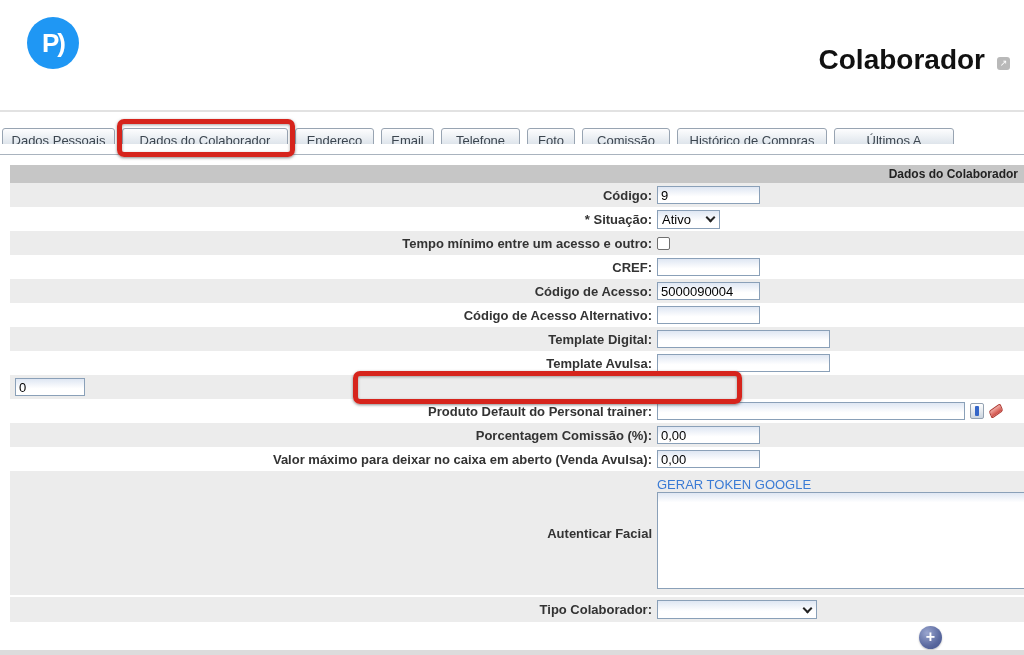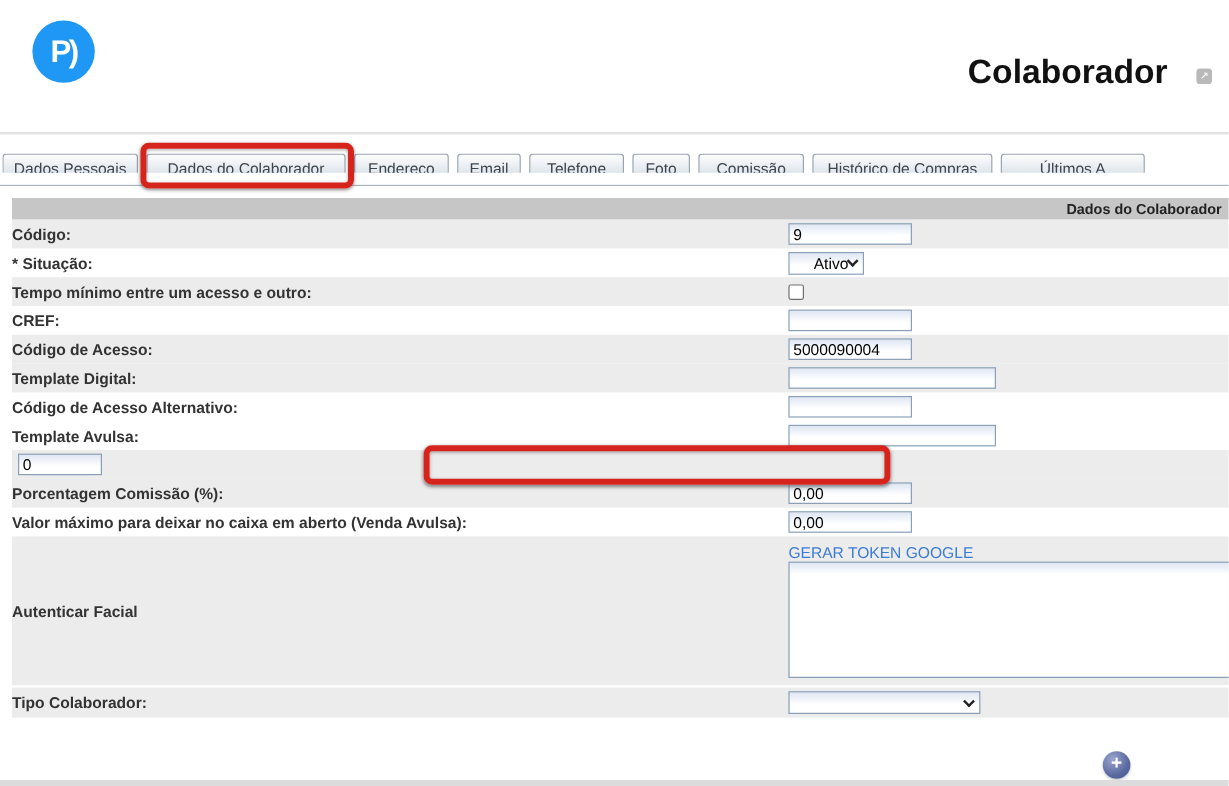--- a/index.html
+++ b/index.html
@@ -3,50 +3,50 @@
 <meta charset="utf-8">
 <style>
   * { box-sizing: border-box; margin: 0; padding: 0; }
   html,body { width:1024px; height:655px; background:#fff; font-family:"Liberation Sans", sans-serif; }
   .page { position:relative; width:1024px; height:655px; overflow:hidden; background:#fff; }
 
   
   .logo { position:absolute; left:27px; top:17px; width:52px; height:52px; border-radius:50%;
           background:#1f97f4; color:#fff; display:flex; align-items:center; justify-content:center;
           font-weight:bold; font-size:26px; letter-spacing:-2px; }
-  .title-wrap { position:absolute; top:44px; right:14px; display:flex; align-items:center; gap:24px; }
+  .title-wrap { position:absolute; top:44px; right:14px; display:flex; align-items:center; gap:12px; }
   .page-title { font-size:28px; font-weight:bold; color:#111; }
   .popout { width:13px; height:13px; background:#b9b9b9; border-radius:3px; color:#fff;
             font-size:9px; line-height:13px; text-align:center; margin-top:6px; }
   .top-divider { position:absolute; left:0; top:110px; width:1024px; height:2px; background:#e2e2e2; }
 
   
   .tabs { position:absolute; left:2px; top:128px; width:1022px; height:16px; display:flex; gap:7px; overflow:hidden; }
   .tab { flex:0 0 auto; height:26px; line-height:24px; text-align:center; font-size:13px; color:#3c4650;
          background:linear-gradient(#fdfdfe, #e2e8ee 55%, #c7d0d9); border:1px solid #98a4b2;
          border-radius:3px 3px 0 0; white-space:nowrap; overflow:hidden; cursor:pointer; }
   .tabbar-line { position:absolute; left:0; top:154px; width:1024px; height:1px; background:#a9b3be; }
 
   
   .form { position:absolute; left:10px; top:165px; width:1014px; }
   .sec-head { height:18px; background:#c6c6c6; font-size:12px; font-weight:bold; color:#222;
               text-align:right; line-height:18px; padding-right:6px; }
   .row { display:flex; height:24px; align-items:center; }
   .row.gray { background:#ececec; }
   .row.tall { height:124px; align-items:center; }
   .row.gap-top { margin-top:2px; height:25px; }
-  .lbl { width:642px; font-size:13px; font-weight:bold; color:#333; flex:0 0 auto; }
+  .lbl { width:642px; text-align:right; font-size:13px; font-weight:bold; color:#333; flex:0 0 auto; }
   .ctl { padding-left:5px; display:flex; align-items:center; gap:5px; flex:1 1 auto; }
 
   .inp { height:18px; border:1px solid #8aa0b8; background:linear-gradient(#dfe7f3, #ffffff 60%);
          font-family:"Liberation Sans", sans-serif; font-size:13px; color:#000; padding:0 3px; }
   .w103 { width:103px; } .w70 { width:70px; } .w173 { width:173px; } .w308 { width:308px; }
 
   .fakesel { height:19px; border:1px solid #8aa0b8; background:linear-gradient(#dfe7f3, #ffffff 60%);
-             display:flex; align-items:center; justify-content:flex-end; padding:0 5px 0 4px;
+             display:flex; align-items:center; justify-content:space-between; padding:0 5px 0 4px;
              font-size:13px; color:#000; cursor:pointer; }
   .chev { width:7px; height:7px; border-right:2px solid #222; border-bottom:2px solid #222;
           transform:rotate(45deg); margin-top:-3px; flex:0 0 auto; }
   .checkbox { width:13px; height:13px; border:1px solid #6f6f6f; border-radius:2px; background:#fff; cursor:pointer; }
 
   .google-col { display:flex; flex-direction:column; }
   .link { color:#3a7bd5; font-size:13px; text-decoration:none; cursor:pointer; }
   .txtarea { width:372px; height:97px; border:1px solid #8aa0b8;
              background:linear-gradient(#dfe7f3, #ffffff 10%); resize:none; }
 
@@ -130,47 +130,57 @@
         </div>
     </div>
 
     <div class="row gray">
       <div class="lbl">Código de Acesso:</div>
       <div class="ctl">
           <input class="inp w103" value="5000090004" style="">
         </div>
     </div>
 
+    <div class="row">
+      <div class="lbl">Código de Acesso Alternativo:</div>
+      <div class="ctl">
+          <input class="inp w103" value="" style="">
+        </div>
+    </div>
+
     <div class="row gray">
       <div class="lbl">Template Digital:</div>
       <div class="ctl">
           <input class="inp w173" value="" style="">
         </div>
     </div>
 
     <div class="row">
-      <div class="lbl">Código de Acesso Alternativo:</div>
-      <div class="ctl">
-          <input class="inp w103" value="" style="">
-        </div>
-    </div>
-
-    <div class="row">
       <div class="lbl">Template Avulsa:</div>
       <div class="ctl">
           <input class="inp w173" value="" style="">
         </div>
     </div>
 
     <div class="row gray">
       <div class="ctl">
           <input class="inp w70" value="0" style="">
         </div>
     </div>
 
+    <div class="row">
+      <div class="lbl">Produto Default do Personal trainer:</div>
+      <div class="ctl">
+        <input class="inp w308" value="" style="">
+        <span class="lookup-btn">
+            <span class="lookup-bar"></span>
+          </span>
+        <span class="eraser"></span>
+      </div>
+    </div>
 
     <div class="row gray">
       <div class="lbl">Porcentagem Comissão (%):</div>
       <div class="ctl">
           <input class="inp w103" value="0,00" style="">
         </div>
     </div>
 
     <div class="row">
       <div class="lbl">Valor máximo para deixar no caixa em aberto (Venda Avulsa):</div>

